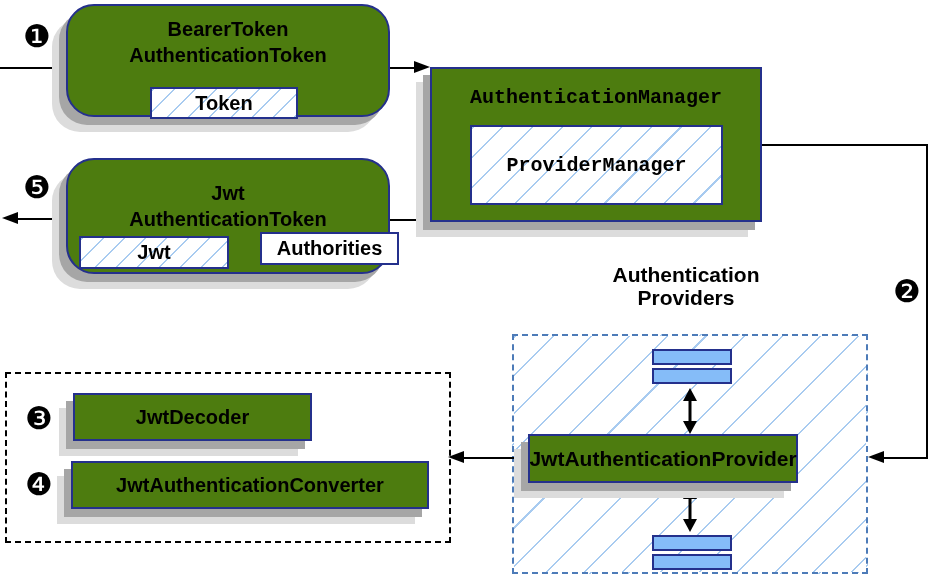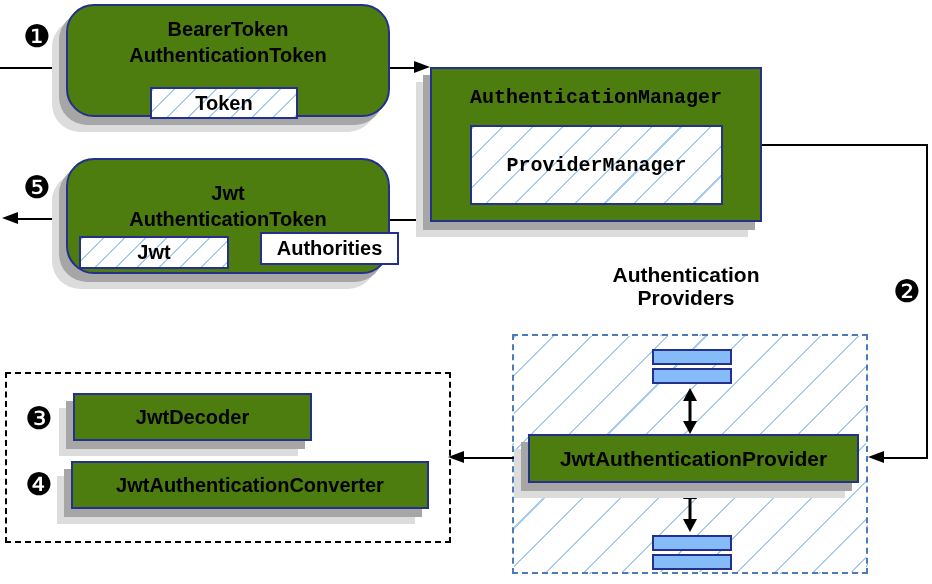--- a/index.html
+++ b/index.html
@@ -36,21 +36,21 @@
   .dashed-black{position:absolute;left:5px;top:372px;width:446px;height:171px;border:2px dashed #000;box-sizing:border-box;}
   
   #bearer-box{left:66px;top:4px;width:324px;height:113px;padding-top:10px;}
   #bearer-box .chip{left:82px;top:69px;width:148px;height:32px;margin-top:12px;}
   #jwt-box{left:66px;top:158px;width:324px;height:116px;padding-top:20px;}
   #chip-jwt{left:11px;top:76px;width:150px;height:33px;}
   #chip-authorities{left:171px;top:72px;width:139px;height:33px;margin-left:21px;}
   #authmgr-box{left:430px;top:67px;width:332px;height:155px;font-family:Liberation Mono, monospace;}
   #authmgr-box .ttl{margin-top:16px;}
   #provider-manager-chip{left:38px;top:56px;width:253px;height:80px;font-size:20px;}
-  #provider-box{left:528px;top:434px;width:331px;height:49px;font-size:21px;}
+  #provider-box{left:528px;top:434px;width:270px;height:49px;font-size:21px;}
   #decoder-box{left:73px;top:393px;width:239px;height:48px;font-size:20px;}
   #converter-box{left:71px;top:461px;width:358px;height:48px;font-size:20px;}
   .mini{position:absolute;width:80px;height:16px;background:#85bcf8;border:2px solid #24308c;box-sizing:border-box;}
   #providers-label{position:absolute;left:586px;top:263px;width:200px;text-align:center;font-weight:bold;font-size:21px;line-height:23px;}
   .dbl-arrow{position:absolute;}
   
   #badge-1{left:23px;top:21px;}
   #badge-5{left:23px;top:172px;}
   #badge-2{left:893px;top:276px;}
   #badge-3{left:25px;top:403px;}

